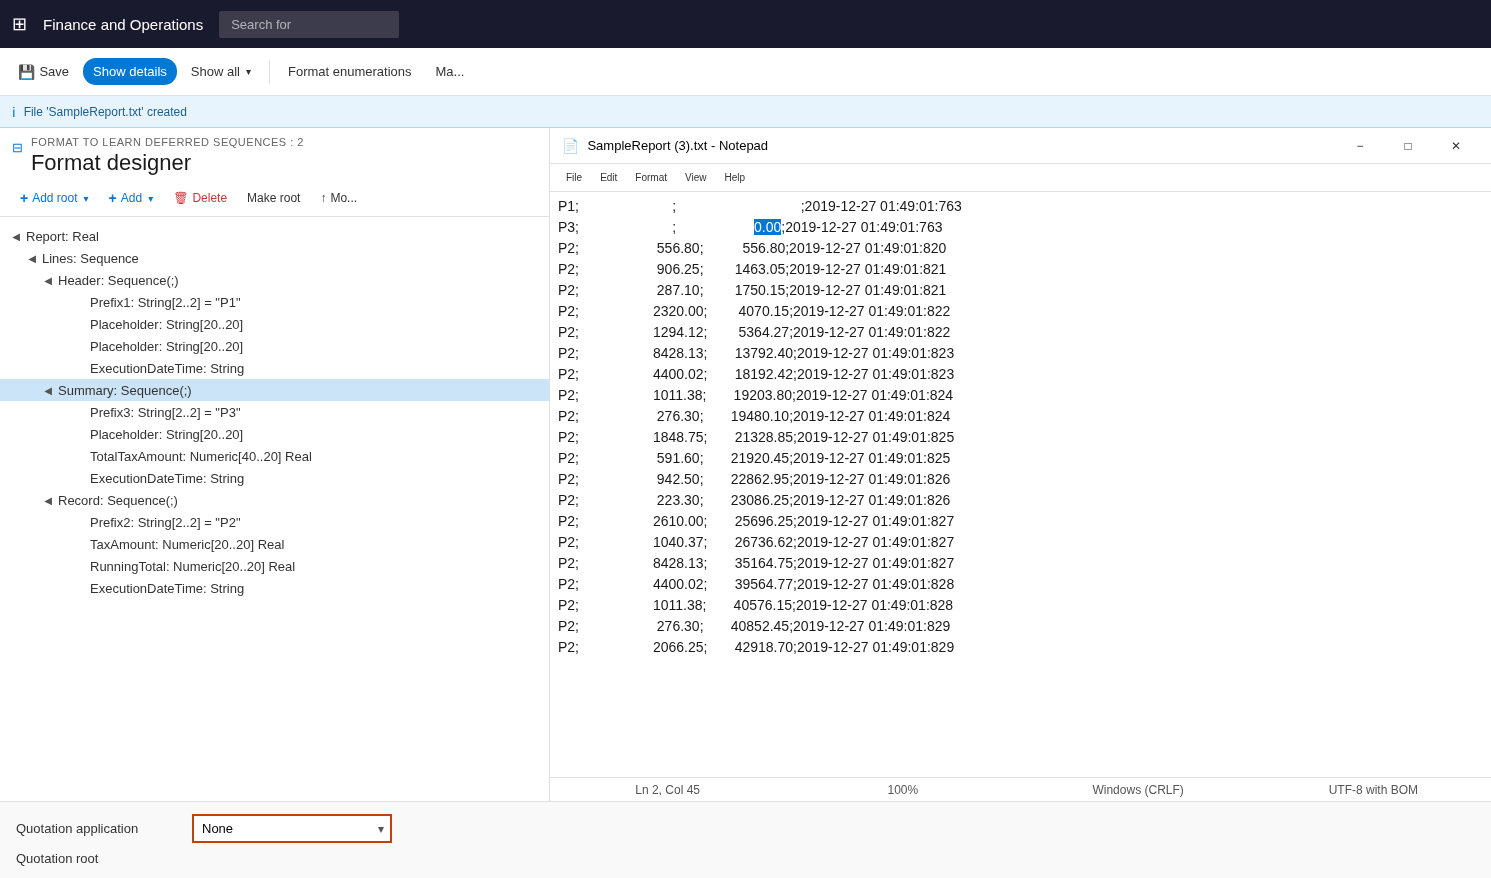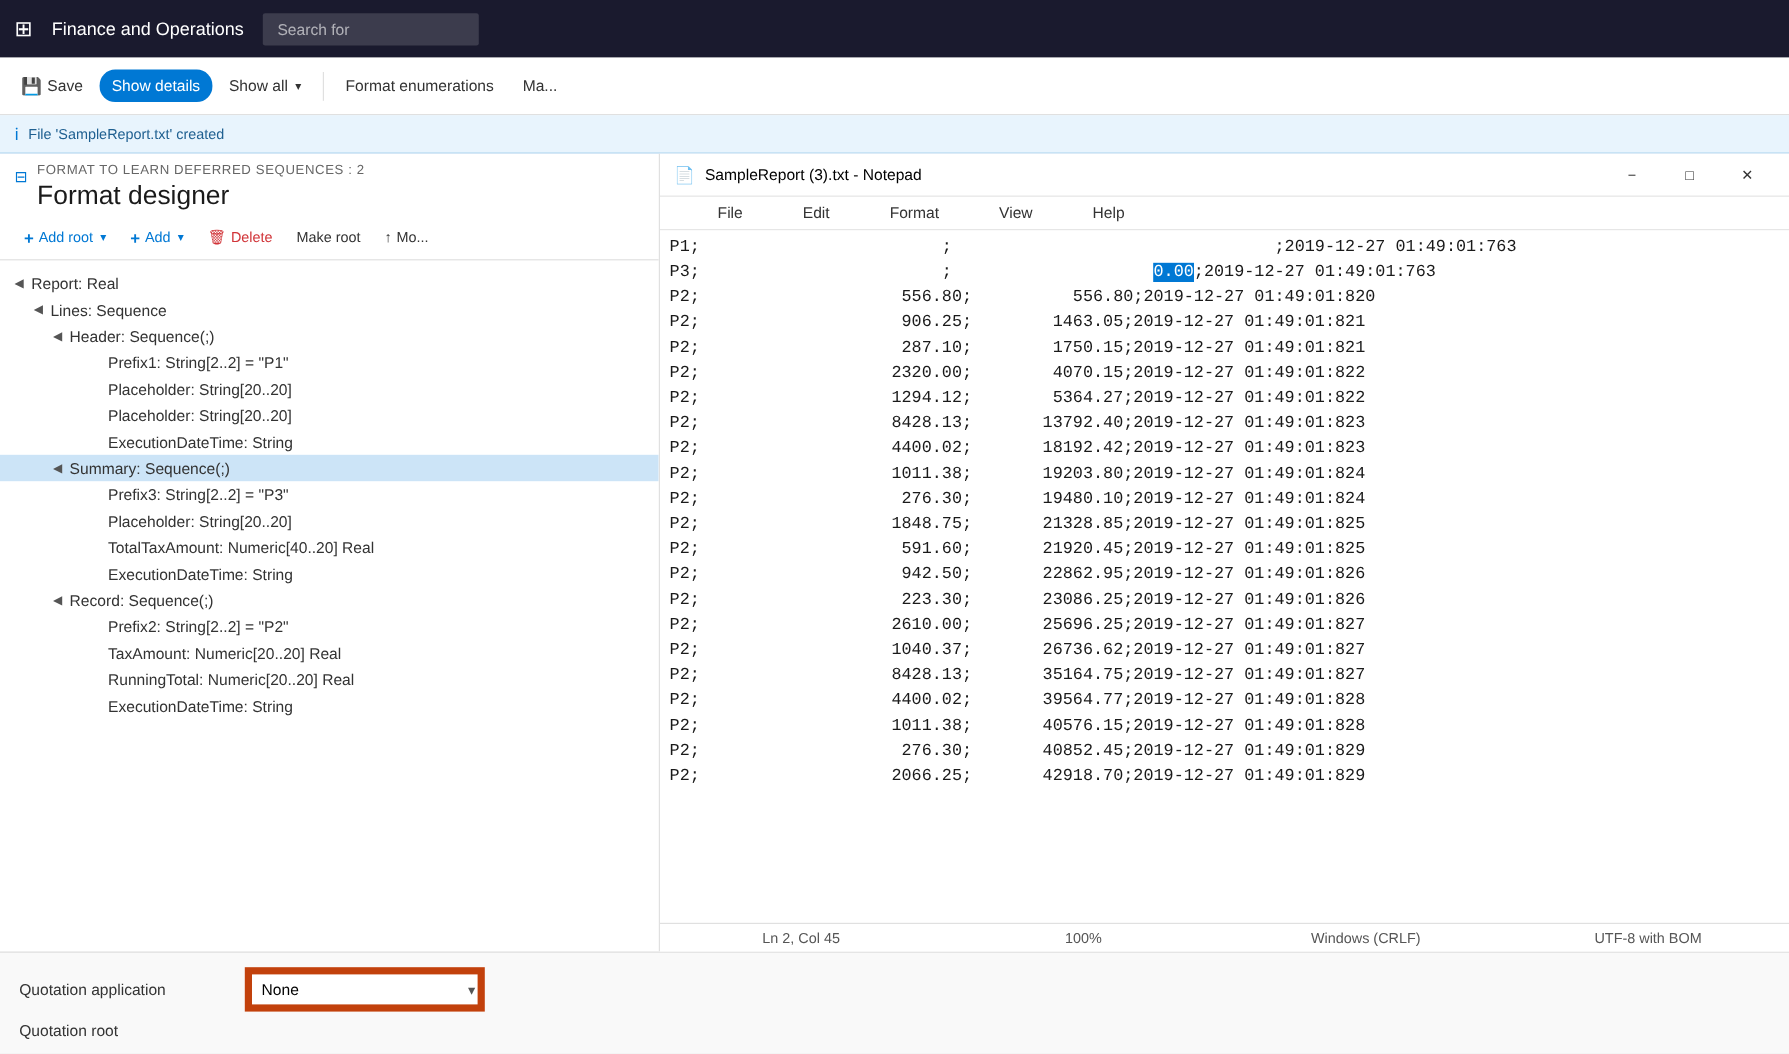--- a/index.html
+++ b/index.html
@@ -55,36 +55,36 @@
     
     .right-panel { flex: 1; background: #fff; display: flex; flex-direction: column; position: relative; }
     .notepad-titlebar { background: #fff; border-bottom: 1px solid #e0e0e0; display: flex; align-items: center; justify-content: space-between; padding: 0 12px; height: 36px; }
     .notepad-title-left { display: flex; align-items: center; gap: 8px; }
     .notepad-title-text { font-size: 13px; color: #000000; }
     .notepad-controls { display: flex; gap: 2px; }
     .win-btn { width: 46px; height: 32px; border: none; background: none; cursor: pointer; font-size: 12px; display: flex; align-items: center; justify-content: center; color: #333; }
 
     
     .notepad-menu { display: flex; align-items: center; padding: 0 8px; height: 28px; background: #fff; border-bottom: 1px solid #e0e0e0; gap: 2px; }
-    .menu-item { padding: 2px 8px; font-size: 13px; color: #333; cursor: pointer; border-radius: 2px; margin-left: 32px; }
-
-    
-    .notepad-content { flex: 1; overflow-y: auto; overflow-x: hidden; font-family: Liberation Mono, monospace; font-size: 14px; padding: 4px 8px; color: #1a1a1a; line-height: 1.5; white-space: pre; background: #fff; }
+    .menu-item { padding: 2px 8px; font-size: 10px; color: #333; cursor: pointer; border-radius: 2px; }
+
+    
+    .notepad-content { flex: 1; overflow-y: auto; overflow-x: hidden; font-family: Liberation Sans, sans-serif; font-size: 14px; padding: 4px 8px; color: #1a1a1a; line-height: 1.5; white-space: pre; background: #fff; }
     .highlight { background: #0078d4; color: #fff; }
 
     
     .notepad-statusbar { display: flex; align-items: center; height: 24px; border-top: 1px solid #e0e0e0; padding: 0 12px; font-size: 12px; color: #555; gap: 24px; background: #fff; }
     .status-item { flex: 1; text-align: center; }
 
     
     .bottom-panel { background: #f9f9f9; border-top: 1px solid #e0e0e0; padding: 12px 16px; display: flex; flex-direction: column; gap: 8px; }
-    .bottom-row { display: flex; align-items: center; gap: 28px; }
+    .bottom-row { display: flex; align-items: center; gap: 16px; }
     .bottom-label { font-size: 13px; color: #333; min-width: 160px; }
     .select-wrapper { position: relative; display: inline-block; }
-    .select-wrapper select { width: 200px; padding: 5px 28px 5px 8px; border: 6px solid #c2410c; font-size: 13px; background: #fff; appearance: none; cursor: pointer; }
+    .select-wrapper select { width: 200px; padding: 5px 28px 5px 8px; border: 2px solid #c2410c; font-size: 13px; background: #fff; appearance: none; cursor: pointer; }
     .select-arrow { position: absolute; right: 8px; top: 50%; transform: translateY(-50%); pointer-events: none; font-size: 12px; color: #555; }
   </style>
 </head>
 <body>
 
 <div class="app-container">
 
   <div class="top-nav">
     <span class="nav-grid-icon">⊞</span>
     <span class="nav-title">Finance and Operations</span>

